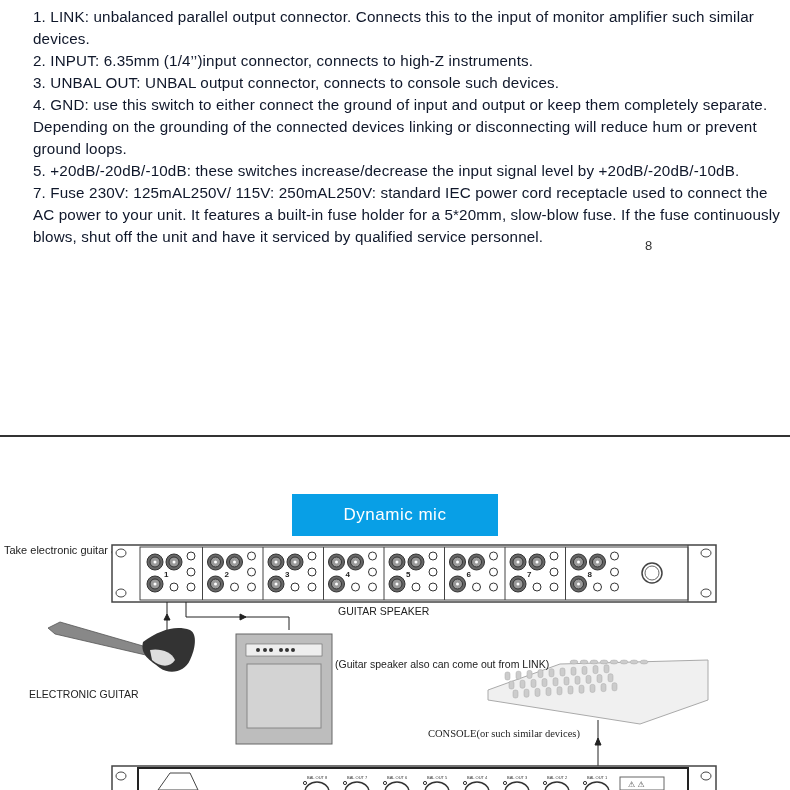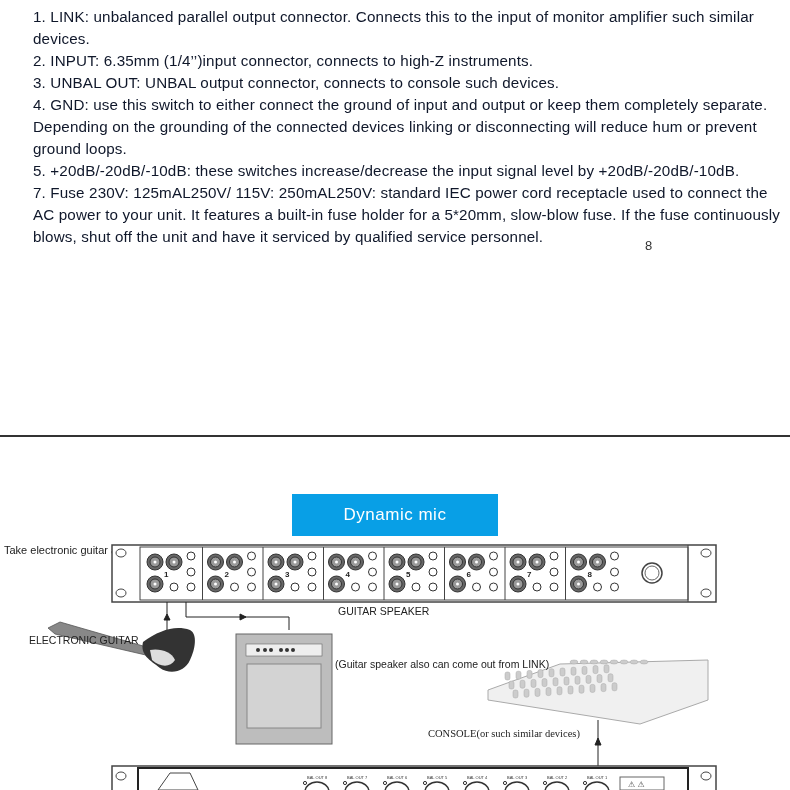--- a/index.html
+++ b/index.html
@@ -304,14 +304,14 @@
           <text x="587" y="779" font-size="4" fill="#333" font-family="Liberation Sans, sans-serif">BAL OUT 1</text>
           <path d="M585,792 A12,10 0 0 1 609,792" fill="none" stroke="#333" stroke-width="1.5"></path>
           <circle cx="585" cy="783" r="1.6" fill="none" stroke="#333"></circle>
         </g>
       </g>
   </g>
 </svg>
 
 <div class="lbl" style="left:338px;top:605px;">GUITAR SPEAKER</div>
 <div class="lbl" style="left:335px;top:658px;">(Guitar speaker also can come out from LINK)</div>
-<div class="lbl" style="left:9px;top:634px;padding-left:20px;">ELECTRONIC GUITAR</div>
+<div class="lbl" style="left:9px;top:688px;padding-left:20px;">ELECTRONIC GUITAR</div>
 <div class="lbl" style="left:428px;top:728px;font-family:Liberation Serif, serif;">CONSOLE(or such similar devices)</div>
 
 </body></html>

